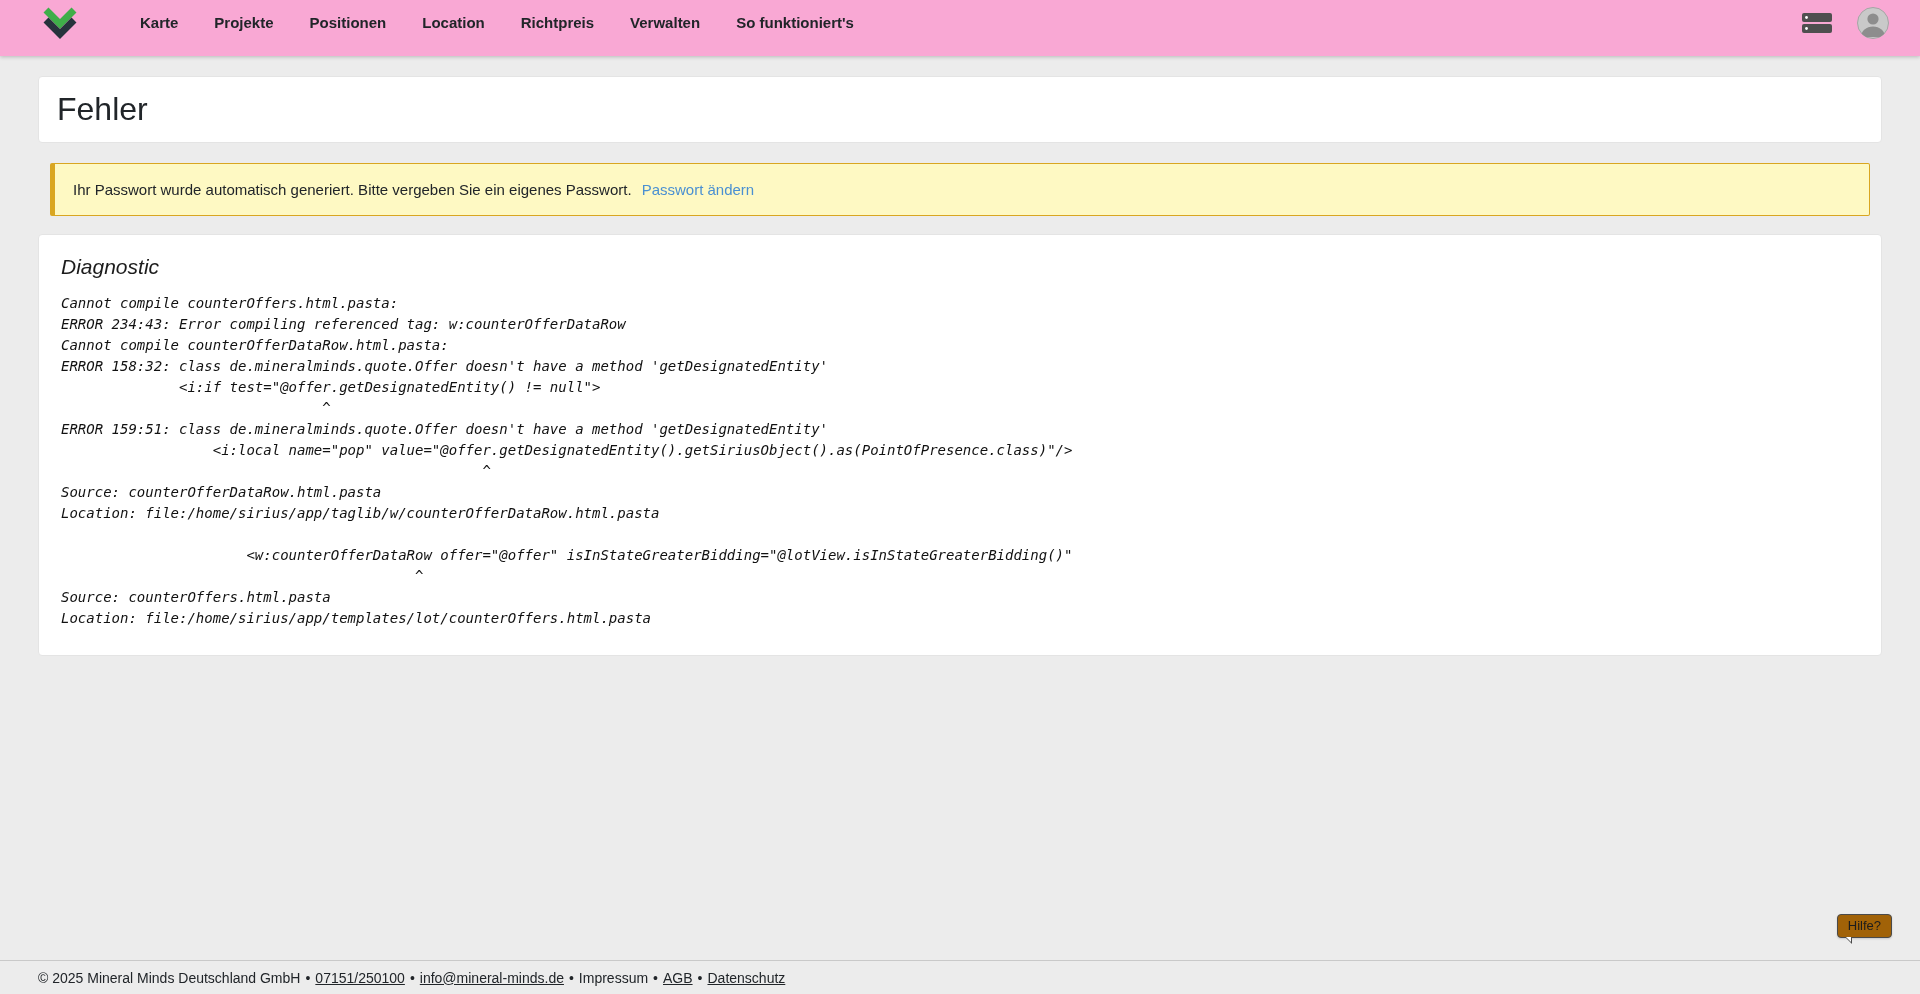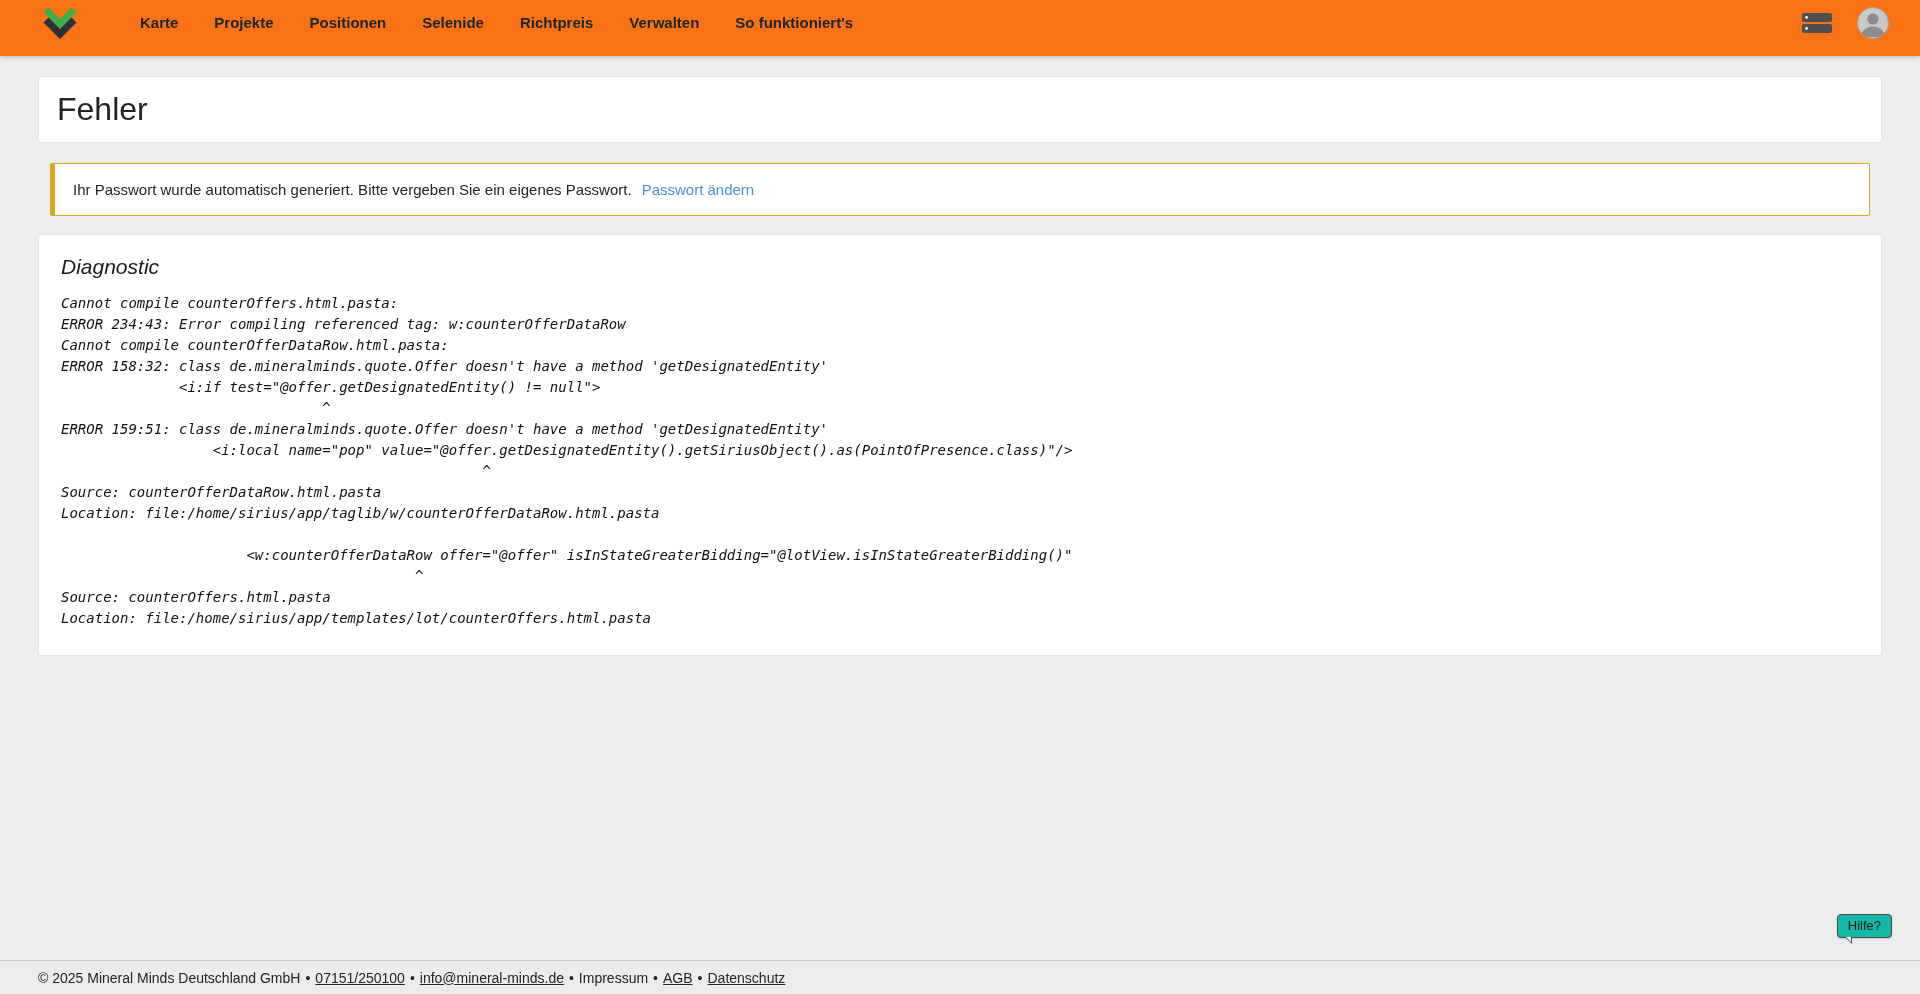--- a/index.html
+++ b/index.html
@@ -11,21 +11,21 @@
     display:flex;
     flex-direction:column;
     overflow:hidden;
     position:relative;
   }
 
   
   .topnav {
     flex:0 0 56px;
     height:56px;
-    background:#f97316;
+    background:#f9a8d4;
     display:flex;
     align-items:center;
     padding:0 30px 11px 40px;
     box-shadow:0 1px 4px rgba(0,0,0,.22);
     position:relative;
     z-index:3;
   }
   .logo { display:flex; align-items:center; margin-right:60px; cursor:pointer; }
   nav { display:flex; align-items:center; gap:36px; }
   .nav-item {
@@ -44,21 +44,21 @@
   .card {
     background:#fff;
     border:1px solid #e4e4e4;
     border-radius:4px;
   }
   .page-header { padding:14px 18px; }
   .page-title { font-size:32px; font-weight:400; color:#212529; }
 
   .warning-box {
     margin:20px 12px 0 12px;
-    background:#ffffff;
+    background:#fef9c3;
     border:1.5px solid var(--warning-border, #d9a621);
     border-left:5px solid var(--warning-border, #d9a621);
     border-radius:2px;
     padding:17px 18px;
     font-size:15px;
     display:flex;
     align-items:flex-end;
   }
   .warning-action {
     color:var(--link-blue, #4a90d2);
@@ -78,21 +78,21 @@
     white-space:pre;
     overflow:hidden;
     margin-top:12px;
   }
 
   
   .hilfe {
     position:absolute;
     right:28px;
     bottom:56px;
-    background:#14b8a6;
+    background:#a16207;
     border:1px solid #4a4a4a;
     border-radius:4px;
     padding:3px 10px 4px 10px;
     font-size:13px;
     color:#1c1c1c;
     cursor:pointer;
     z-index:5;
     box-shadow:0 1px 2px rgba(0,0,0,.15);
   }
   .hilfe::after {
@@ -136,21 +136,21 @@
       <svg width="40" height="40" viewBox="0 0 40 40">
         <polyline points="6,9 20,23 34,9" stroke="#3fae49" stroke-width="7" fill="none"></polyline>
         <polyline points="6,19 20,33 34,19" stroke="#27323c" stroke-width="7" fill="none"></polyline>
       </svg>
     </span>
   </div>
   <nav>
     <a class="nav-item">Karte</a>
     <a class="nav-item">Projekte</a>
     <a class="nav-item">Positionen</a>
-    <a class="nav-item">Selenide</a>
+    <a class="nav-item">Location</a>
     <a class="nav-item">Richtpreis</a>
     <a class="nav-item">Verwalten</a>
     <a class="nav-item">So funktioniert's</a>
   </nav>
   <div class="nav-right">
     <span class="icon-btn">
       <svg width="30" height="20" viewBox="0 0 30 20">
         <rect x="0" y="0" width="30" height="9" rx="2" fill="#4f4f4f"></rect>
         <rect x="0" y="11" width="30" height="9" rx="2" fill="#4f4f4f"></rect>
         <circle cx="4.5" cy="4.5" r="1.4" fill="#fff"></circle>

